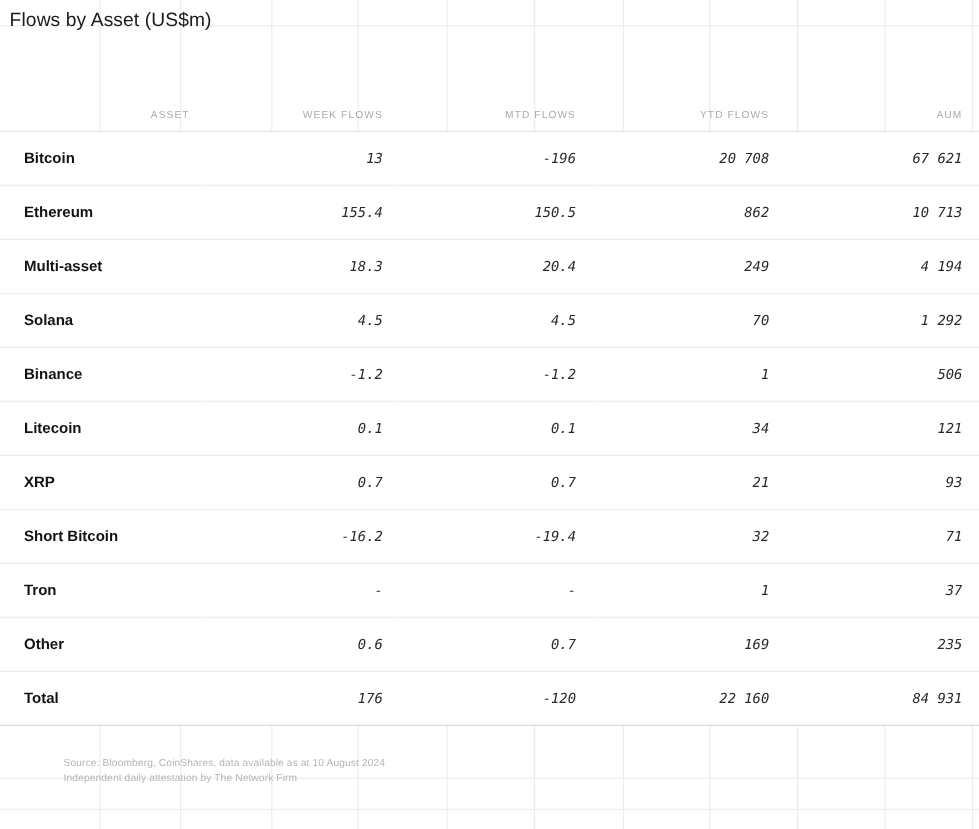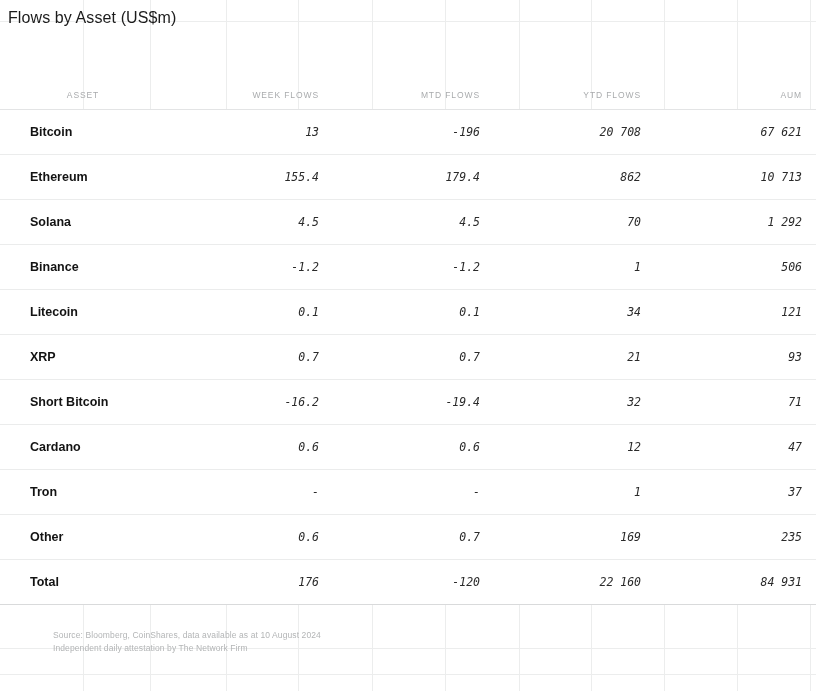--- a/index.html
+++ b/index.html
@@ -73,39 +73,39 @@
     color: #a9abad;
     letter-spacing: 0.9px;
     text-transform: uppercase;
     padding: 0 14px 9px 14px;
     border-bottom: 1px solid #e3e4e5;
     vertical-align: bottom;
     height: 52px;
     background: transparent;
   }
   table.flows thead th.asset-h {
-    text-align: center;
+    text-align: right;
     padding-left: 8px;
   }
   table.flows thead th.num-h {
     text-align: right;
   }
 
   table.flows tbody td {
     border-bottom: 1px solid #ebecec;
     height: 44px;
     font-size: 12.5px;
     padding: 0 14px;
     background: #ffffff;
   }
   table.flows tbody td.asset-c {
     text-align: left;
     font-weight: bold;
     color: #131313;
-    padding-left: 30px;
+    padding-left: 20px;
     font-size: 12.5px;
   }
   table.flows tbody td.num-c {
     text-align: right;
     font-family: "DejaVu Sans Mono", monospace;
     font-size: 11.5px;
     color: #2a2a2a;
     letter-spacing: 0px;
     font-style: italic;
   }
@@ -171,23 +171,30 @@
       <tr>
         <td class="asset-c">Bitcoin</td>
         <td class="num-c">13</td>
         <td class="num-c">-196</td>
         <td class="num-c">20 708</td>
         <td class="num-c">67 621</td>
       </tr>
       <tr>
         <td class="asset-c">Ethereum</td>
         <td class="num-c">155.4</td>
-        <td class="num-c">179.4</td>
+        <td class="num-c">150.5</td>
         <td class="num-c">862</td>
         <td class="num-c">10 713</td>
+      </tr>
+      <tr>
+        <td class="asset-c">Multi-asset</td>
+        <td class="num-c">18.3</td>
+        <td class="num-c">20.4</td>
+        <td class="num-c">249</td>
+        <td class="num-c">4 194</td>
       </tr>
       <tr>
         <td class="asset-c">Solana</td>
         <td class="num-c">4.5</td>
         <td class="num-c">4.5</td>
         <td class="num-c">70</td>
         <td class="num-c">1 292</td>
       </tr>
       <tr>
         <td class="asset-c">Binance</td>
@@ -209,27 +216,20 @@
         <td class="num-c">0.7</td>
         <td class="num-c">21</td>
         <td class="num-c">93</td>
       </tr>
       <tr>
         <td class="asset-c">Short Bitcoin</td>
         <td class="num-c">-16.2</td>
         <td class="num-c">-19.4</td>
         <td class="num-c">32</td>
         <td class="num-c">71</td>
-      </tr>
-      <tr>
-        <td class="asset-c">Cardano</td>
-        <td class="num-c">0.6</td>
-        <td class="num-c">0.6</td>
-        <td class="num-c">12</td>
-        <td class="num-c">47</td>
       </tr>
       <tr>
         <td class="asset-c">Tron</td>
         <td class="num-c">-</td>
         <td class="num-c">-</td>
         <td class="num-c">1</td>
         <td class="num-c">37</td>
       </tr>
       <tr>
         <td class="asset-c">Other</td>

